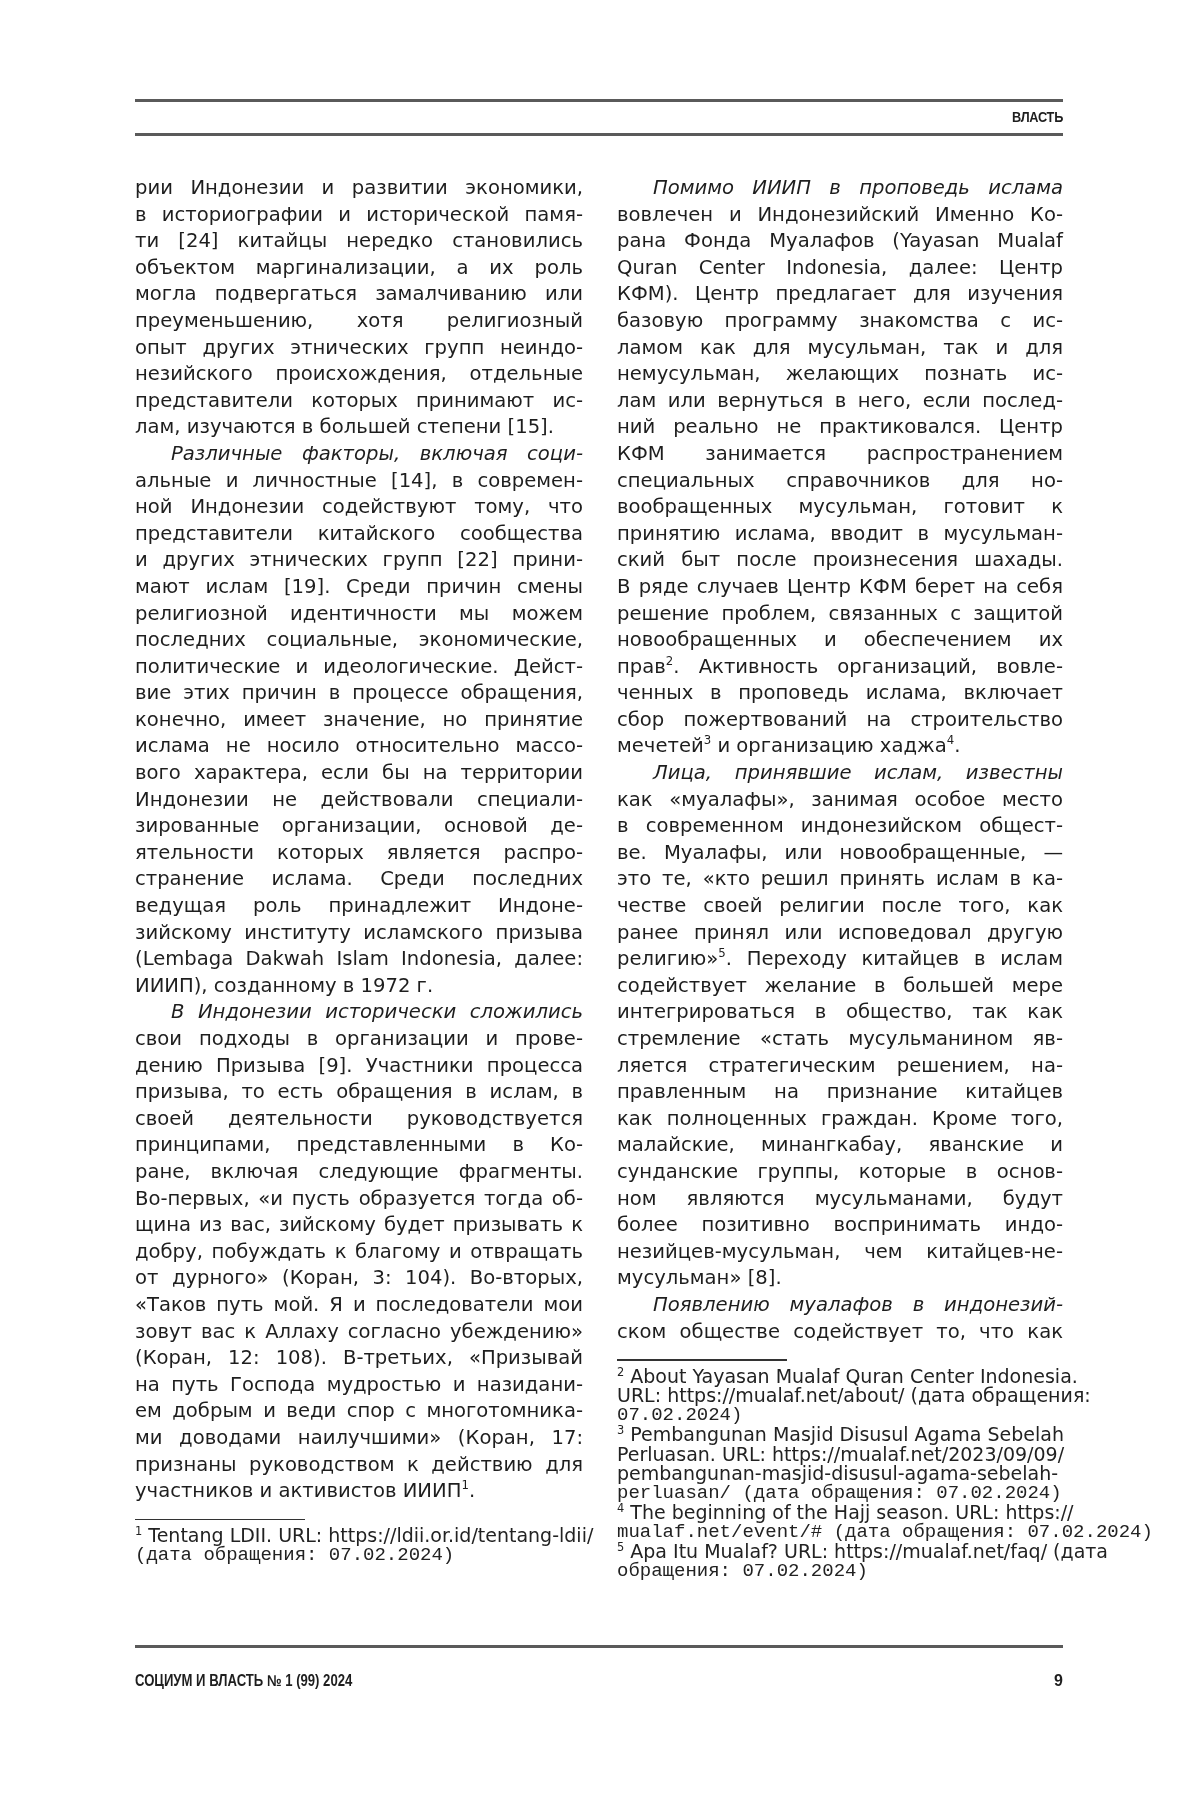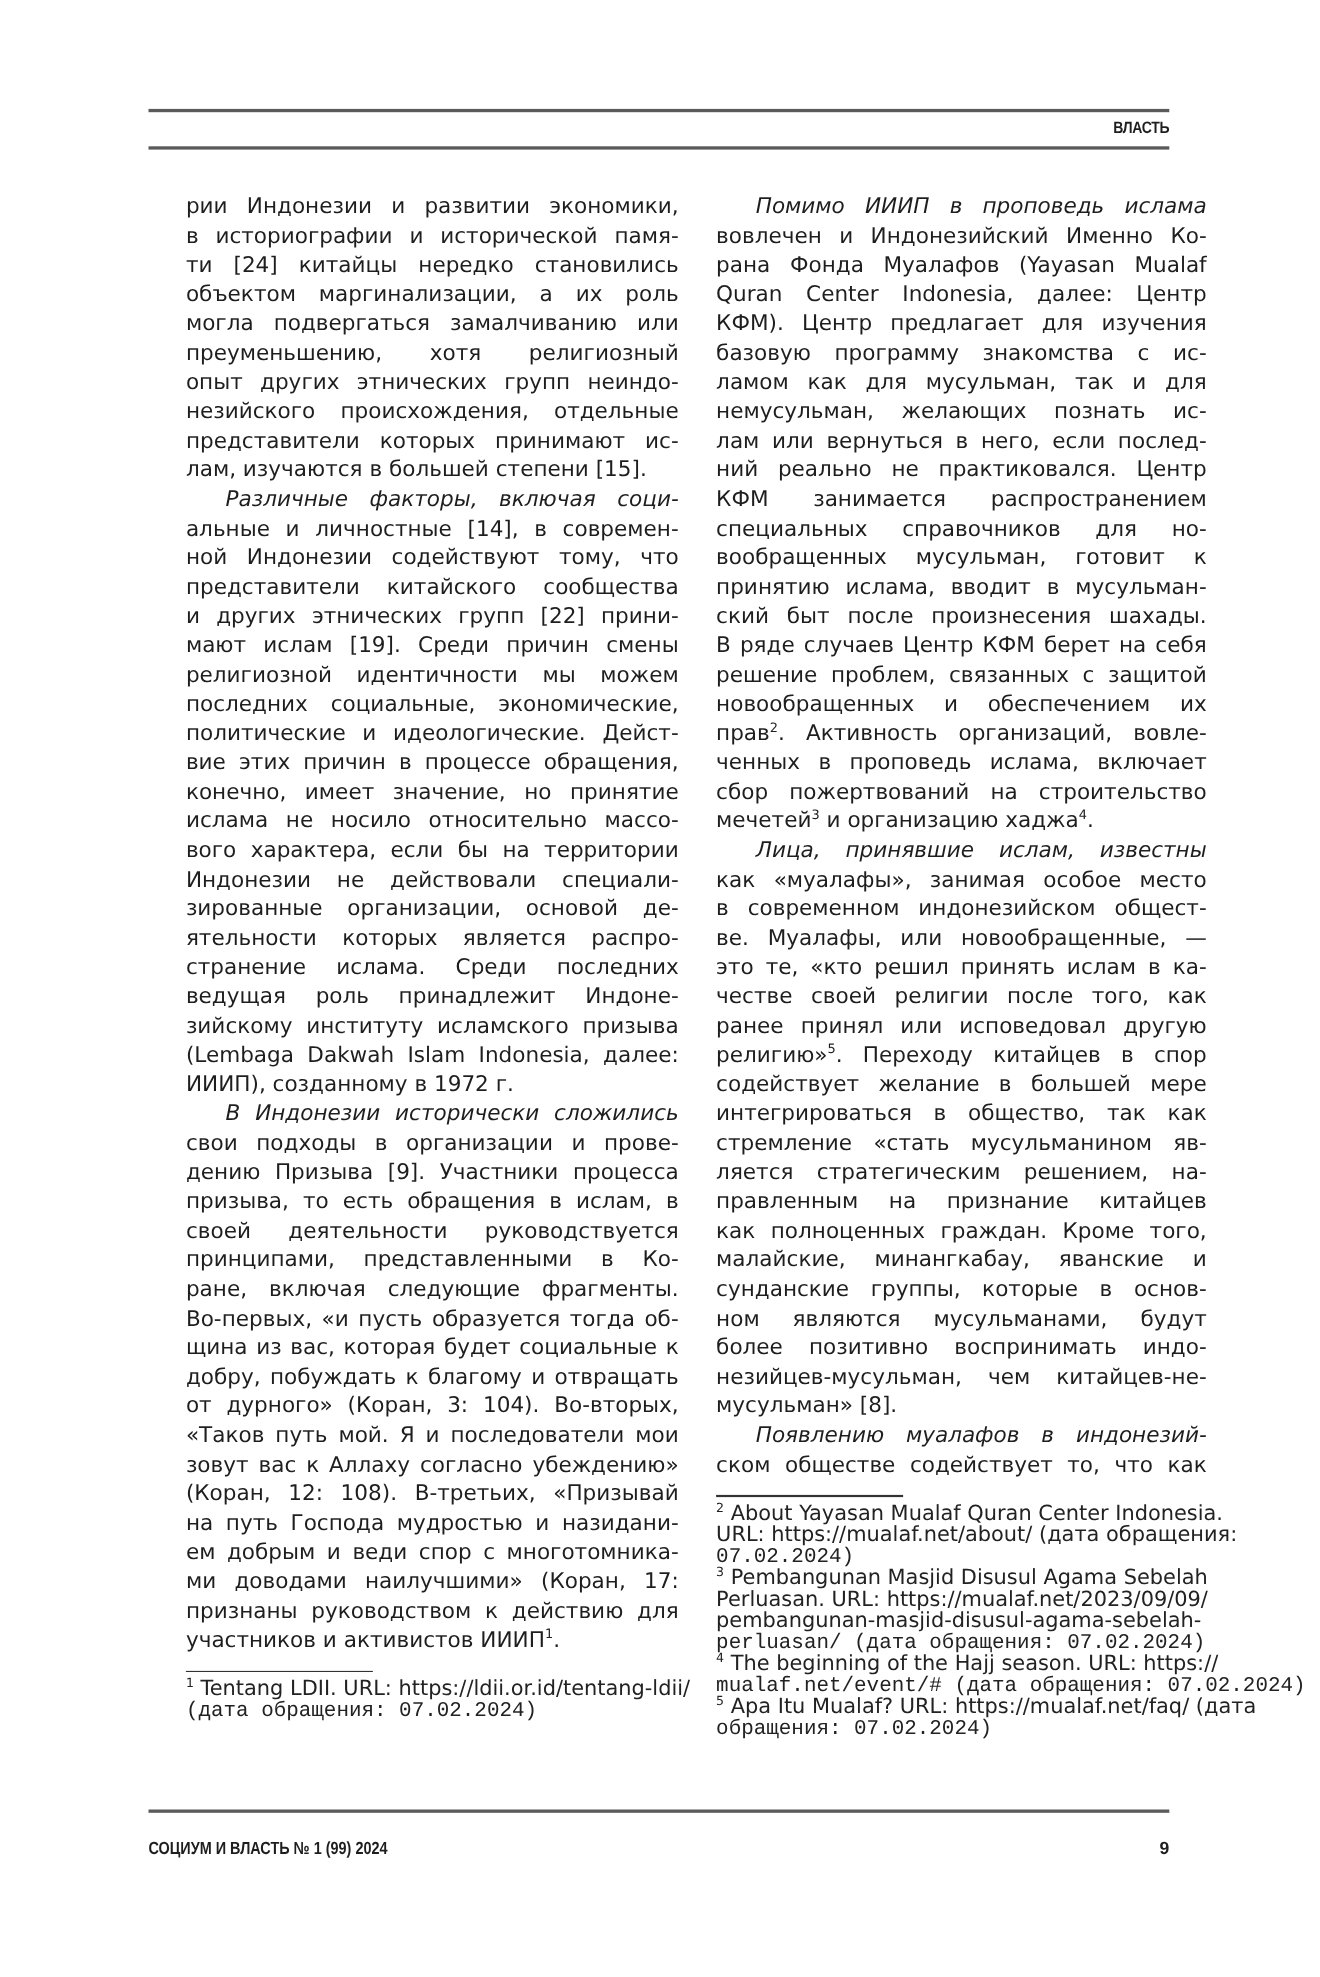--- a/index.html
+++ b/index.html
@@ -4,21 +4,21 @@
 <style>
   html, body { margin:0; padding:0; background:#ffffff; }
   body { width:1200px; height:1797px; position:relative; overflow:hidden; font-family:"DejaVu Sans", sans-serif; color:#1e1e1e; }
   .rule { position:absolute; left:135px; width:928px; height:3px; background:#5a5a5a; }
   .rule.top1 { top:99px; }
   .rule.top2 { top:133px; }
   .rule.bottom { top:1645px; }
   .running-head { position:absolute; right:137px; top:108px; font-family:"Liberation Sans", sans-serif; font-weight:bold; font-size:15px; letter-spacing:-0.3px; transform:scaleX(0.85); transform-origin:right; }
   .footer-left { position:absolute; left:135px; top:1672px; font-family:"Liberation Sans", sans-serif; font-weight:bold; font-size:16px; transform:scaleX(0.82); transform-origin:left; }
   .footer-right { position:absolute; right:137px; top:1672px; font-family:"Liberation Sans", sans-serif; font-weight:bold; font-size:16px; }
-  .col { position:absolute; top:175px; width:448px;margin-left:34px; }
+  .col { position:absolute; top:175px; width:448px; }
   .col.left { left:135px; }
   .col.right { left:617px; width:446px; }
   .line { font-size:19.6px; line-height:26.6px; white-space:nowrap; text-align:justify; text-align-last:justify; display:block; height:26.6px; overflow:visible; }
   .line.last { text-align-last:left; }
   .line.indent { padding-left:36px;font-style:italic; }
   .fn-rule { width:170px; height:1.5px; background:#333; margin:14px 0 6px 0; }
   .fn { font-size:19px; line-height:19.5px; white-space:nowrap; text-align:justify; text-align-last:justify; display:block; height:19.5px; color:#222; }
   .fn.last { text-align-last:left;font-family:Liberation Mono, monospace; }
   sup { font-size:60%; line-height:0; vertical-align:super; }
 </style>
@@ -62,21 +62,21 @@
     <span class="line">(Lembaga Dakwah Islam Indonesia, далее:</span>
     <span class="line last">ИИИП), созданному в 1972 г.</span>
     <span class="line indent">В Индонезии исторически сложились</span>
     <span class="line">свои подходы в организации и прове-</span>
     <span class="line">дению Призыва [9]. Участники процесса</span>
     <span class="line">призыва, то есть обращения в ислам, в</span>
     <span class="line">своей деятельности руководствуется</span>
     <span class="line">принципами, представленными в Ко-</span>
     <span class="line">ране, включая следующие фрагменты.</span>
     <span class="line">Во-первых, «и пусть образуется тогда об-</span>
-    <span class="line">щина из вас, которая будет социальные к</span>
+    <span class="line">щина из вас, зийскому будет призывать к</span>
     <span class="line">добру, побуждать к благому и отвращать</span>
     <span class="line">от дурного» (Коран, 3: 104). Во-вторых,</span>
     <span class="line">«Таков путь мой. Я и последователи мои</span>
     <span class="line">зовут вас к Аллаху согласно убеждению»</span>
     <span class="line">(Коран, 12: 108). В-третьих, «Призывай</span>
     <span class="line">на путь Господа мудростью и назидани-</span>
     <span class="line">ем добрым и веди спор с многотомника-</span>
     <span class="line">ми доводами наилучшими» (Коран, 17:</span>
     <span class="line">признаны руководством к действию для</span>
     <span class="line last"><span>участников и активистов ИИИП</span><sup>1</sup><span>.</span></span>
@@ -107,21 +107,21 @@
     <span class="line">ченных в проповедь ислама, включает</span>
     <span class="line">сбор пожертвований на строительство</span>
     <span class="line last"><span>мечетей</span><sup>3</sup><span> и организацию хаджа</span><sup>4</sup><span>.</span></span>
     <span class="line indent">Лица, принявшие ислам, известны</span>
     <span class="line">как «муалафы», занимая особое место</span>
     <span class="line">в современном индонезийском общест-</span>
     <span class="line">ве. Муалафы, или новообращенные, —</span>
     <span class="line">это те, «кто решил принять ислам в ка-</span>
     <span class="line">честве своей религии после того, как</span>
     <span class="line">ранее принял или исповедовал другую</span>
-    <span class="line"><span>религию»</span><sup>5</sup><span>. Переходу китайцев в спор</span></span>
+    <span class="line"><span>религию»</span><sup>5</sup><span>. Переходу китайцев в ислам</span></span>
     <span class="line">содействует желание в большей мере</span>
     <span class="line">интегрироваться в общество, так как</span>
     <span class="line">стремление «стать мусульманином яв-</span>
     <span class="line">ляется стратегическим решением, на-</span>
     <span class="line">правленным на признание китайцев</span>
     <span class="line">как полноценных граждан. Кроме того,</span>
     <span class="line">малайские, минангкабау, яванские и</span>
     <span class="line">сунданские группы, которые в основ-</span>
     <span class="line">ном являются мусульманами, будут</span>
     <span class="line">более позитивно воспринимать индо-</span>

